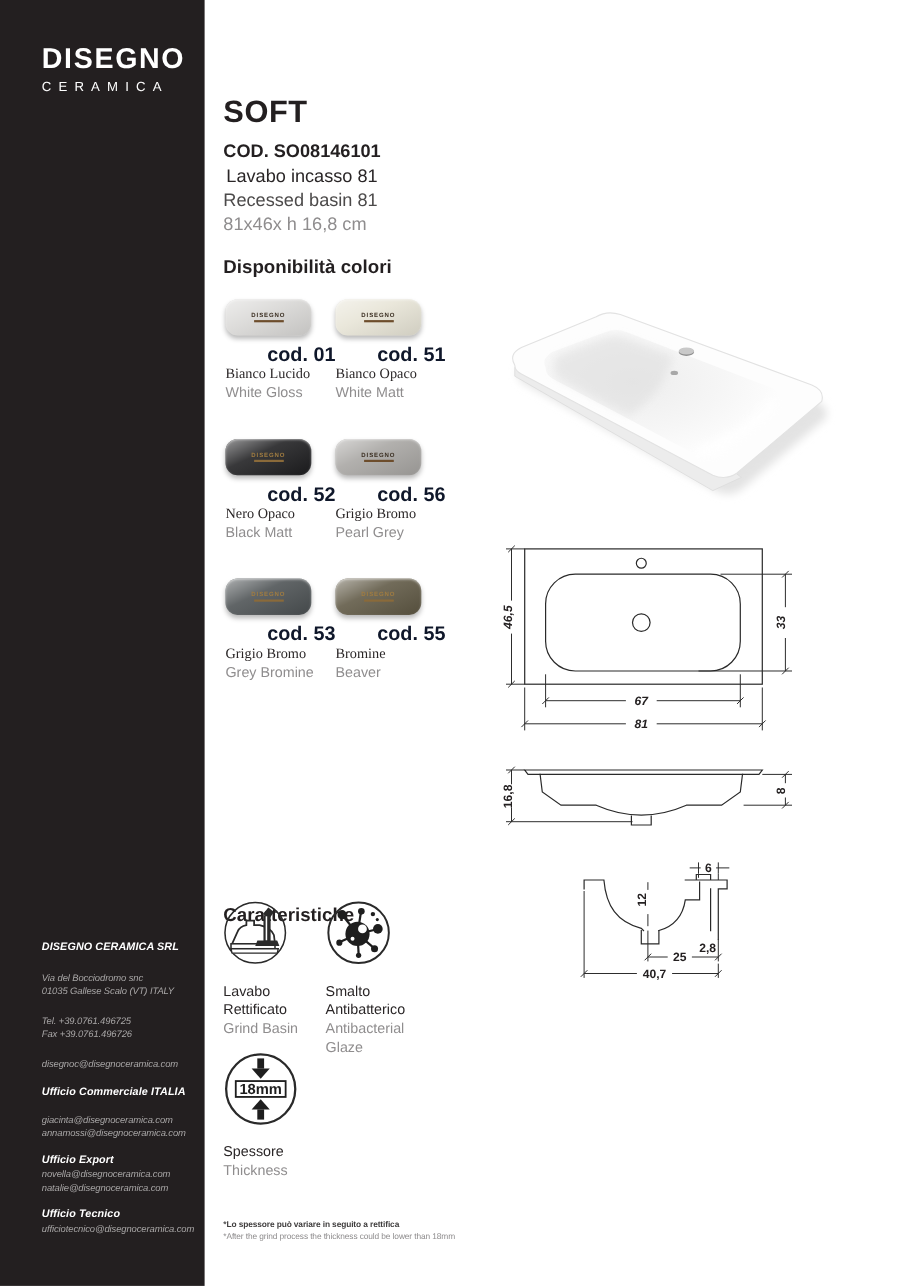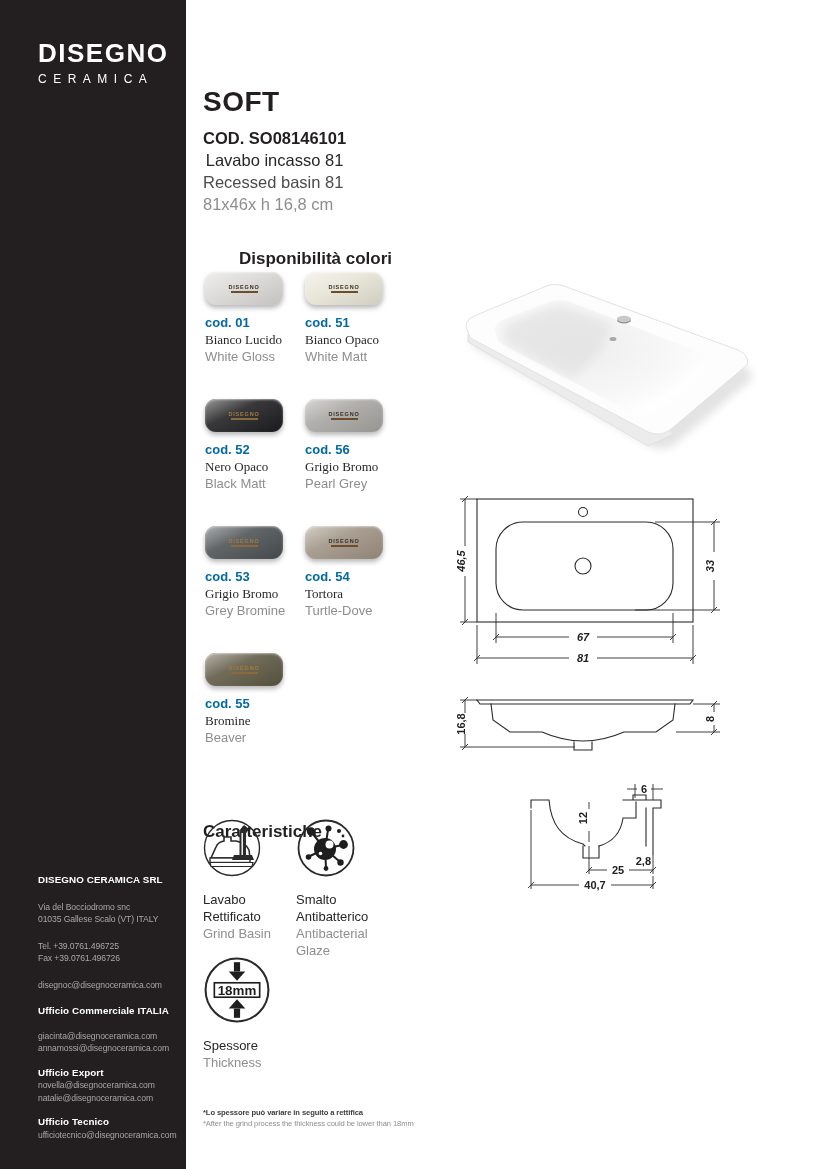--- a/index.html
+++ b/index.html
@@ -6,22 +6,22 @@
   html,body { background:#ffffff; }
   .page {
     position:relative; width:826px; height:1169px; background:#ffffff;
     font-family:"Liberation Sans", sans-serif; color:#242021; overflow:hidden;
   }
   
   .sidebar { position:absolute; left:0; top:0; width:186px; height:1169px; background:#231f20; }
   .logo { position:absolute; left:38px; top:38px; color:#ffffff; }
   .logo-main { font-size:26px; font-weight:bold; letter-spacing:1.5px; }
   .logo-sub  { font-size:12px; letter-spacing:6.5px; margin-top:3px; }
-  .contact { position:absolute; left:38px; top:874px; width:145px; color:#a8a6a6;
-             font-size:8.6px; line-height:12.5px; letter-spacing:-0.1px; white-space:nowrap; }
+  .contact { position:absolute; left:38px; top:856px; width:145px; color:#a8a6a6;
+             font-size:8.6px; line-height:12.5px; letter-spacing:-0.1px; white-space:nowrap;font-style:italic; }
   .s-head  { color:#ffffff; font-weight:bold; font-size:9.8px; letter-spacing:0.1px; }
   .s-gap   { height:12px; }
   .s-gap-lg{ height:14px; }
   
   .title { position:absolute; left:203px; top:86px; font-size:28px; font-weight:bold; letter-spacing:0.5px; color:#231f20; }
   .info  { position:absolute; left:203px; top:127px; font-size:16.5px; line-height:22px; }
   .info-code { font-weight:bold; color:#231f20; }
   .info-it   { color:#2a2627;text-align:center; }
   .info-en   { color:#4c4a4a; }
   .info-size { color:#8f8d8e; }
@@ -35,21 +35,21 @@
           display:flex; flex-direction:column; align-items:center; justify-content:center;
           overflow:hidden; margin-bottom:9px; }
   .pill::before { content:""; position:absolute; inset:0; border-radius:11px;
           background:linear-gradient(155deg, rgba(255,255,255,0.55) 0%, rgba(255,255,255,0.12) 40%, rgba(0,0,0,0.10) 100%); }
   .pill-brand { position:relative; font-size:5.5px; font-weight:bold; letter-spacing:0.8px; line-height:6px; }
   .pill-bar { position:relative; width:27px; height:2.5px; margin-top:0.5px; }
   .label-dark .pill-brand { color:#3b2f22; }
   .label-dark .pill-bar   { background:#6d4d2c; }
   .label-gold .pill-brand { color:#a07c41; }
   .label-gold .pill-bar   { background:#8a6a3a; }
-  .sw-code { font-size:13px; font-weight:bold; line-height:17px; color:#0369a1; }
+  .sw-code { font-size:18px; font-weight:bold; line-height:17px; color:#0f172a;text-align:right; }
   .sw-it   { font-size:13px; line-height:17px; color:#2a2627;font-family:Liberation Serif, serif; }
   .sw-en   { font-size:13px; line-height:17px; color:#8f8d8e; }
   
   .features { position:absolute; left:203px; top:818px; display:flex; }
   .feat { width:92px; margin-right:1px; }
   .feat-icon { width:60px; height:60px; }
   .feat-label { margin-top:9px; }
   .feat-it { font-size:13px; line-height:17px; color:#2a2627; }
   .feat-en { font-size:13px; line-height:17px; color:#8f8d8e; }
   .thickness { position:absolute; left:203px; top:956px; width:92px; }
@@ -102,21 +102,21 @@
     </div>
   </aside>
 
   <h1 class="title">SOFT</h1>
   <div class="info">
     <div class="info-code">COD. SO08146101</div>
     <div class="info-it">Lavabo incasso 81</div>
     <div class="info-en">Recessed basin 81</div>
     <div class="info-size">81x46x h 16,8 cm</div>
   </div>
-  <div class="sec-head" style="left:203px; top:249px;margin-left:36px;">Disponibilità colori</div>
+  <div class="sec-head" style="left:203px; top:233px;">Disponibilità colori</div>
 
   <div class="swatches">
     <div class="sw-cell">
       <div class="pill label-dark" style="background-color: rgb(217, 216, 214);">
         <span class="pill-brand">DISEGNO</span>
           <span class="pill-bar"></span>
       </div>
       <div class="sw-code">cod. 01</div>
       <div class="sw-it">Bianco Lucido</div>
       <div class="sw-en">White Gloss</div>
@@ -149,29 +149,20 @@
       <div class="sw-en">Pearl Grey</div>
     </div>
     <div class="sw-cell">
       <div class="pill label-gold" style="background-color: rgb(75, 80, 82);">
         <span class="pill-brand">DISEGNO</span>
           <span class="pill-bar"></span>
       </div>
       <div class="sw-code">cod. 53</div>
       <div class="sw-it">Grigio Bromo</div>
       <div class="sw-en">Grey Bromine</div>
-    </div>
-    <div class="sw-cell">
-      <div class="pill label-dark" style="background-color: rgb(158, 146, 131);">
-        <span class="pill-brand">DISEGNO</span>
-          <span class="pill-bar"></span>
-      </div>
-      <div class="sw-code">cod. 54</div>
-      <div class="sw-it">Tortora</div>
-      <div class="sw-en">Turtle-Dove</div>
     </div>
     <div class="sw-cell">
       <div class="pill label-gold" style="background-color: rgb(94, 87, 67);">
         <span class="pill-brand">DISEGNO</span>
           <span class="pill-bar"></span>
       </div>
       <div class="sw-code">cod. 55</div>
       <div class="sw-it">Bromine</div>
       <div class="sw-en">Beaver</div>
     </div>

